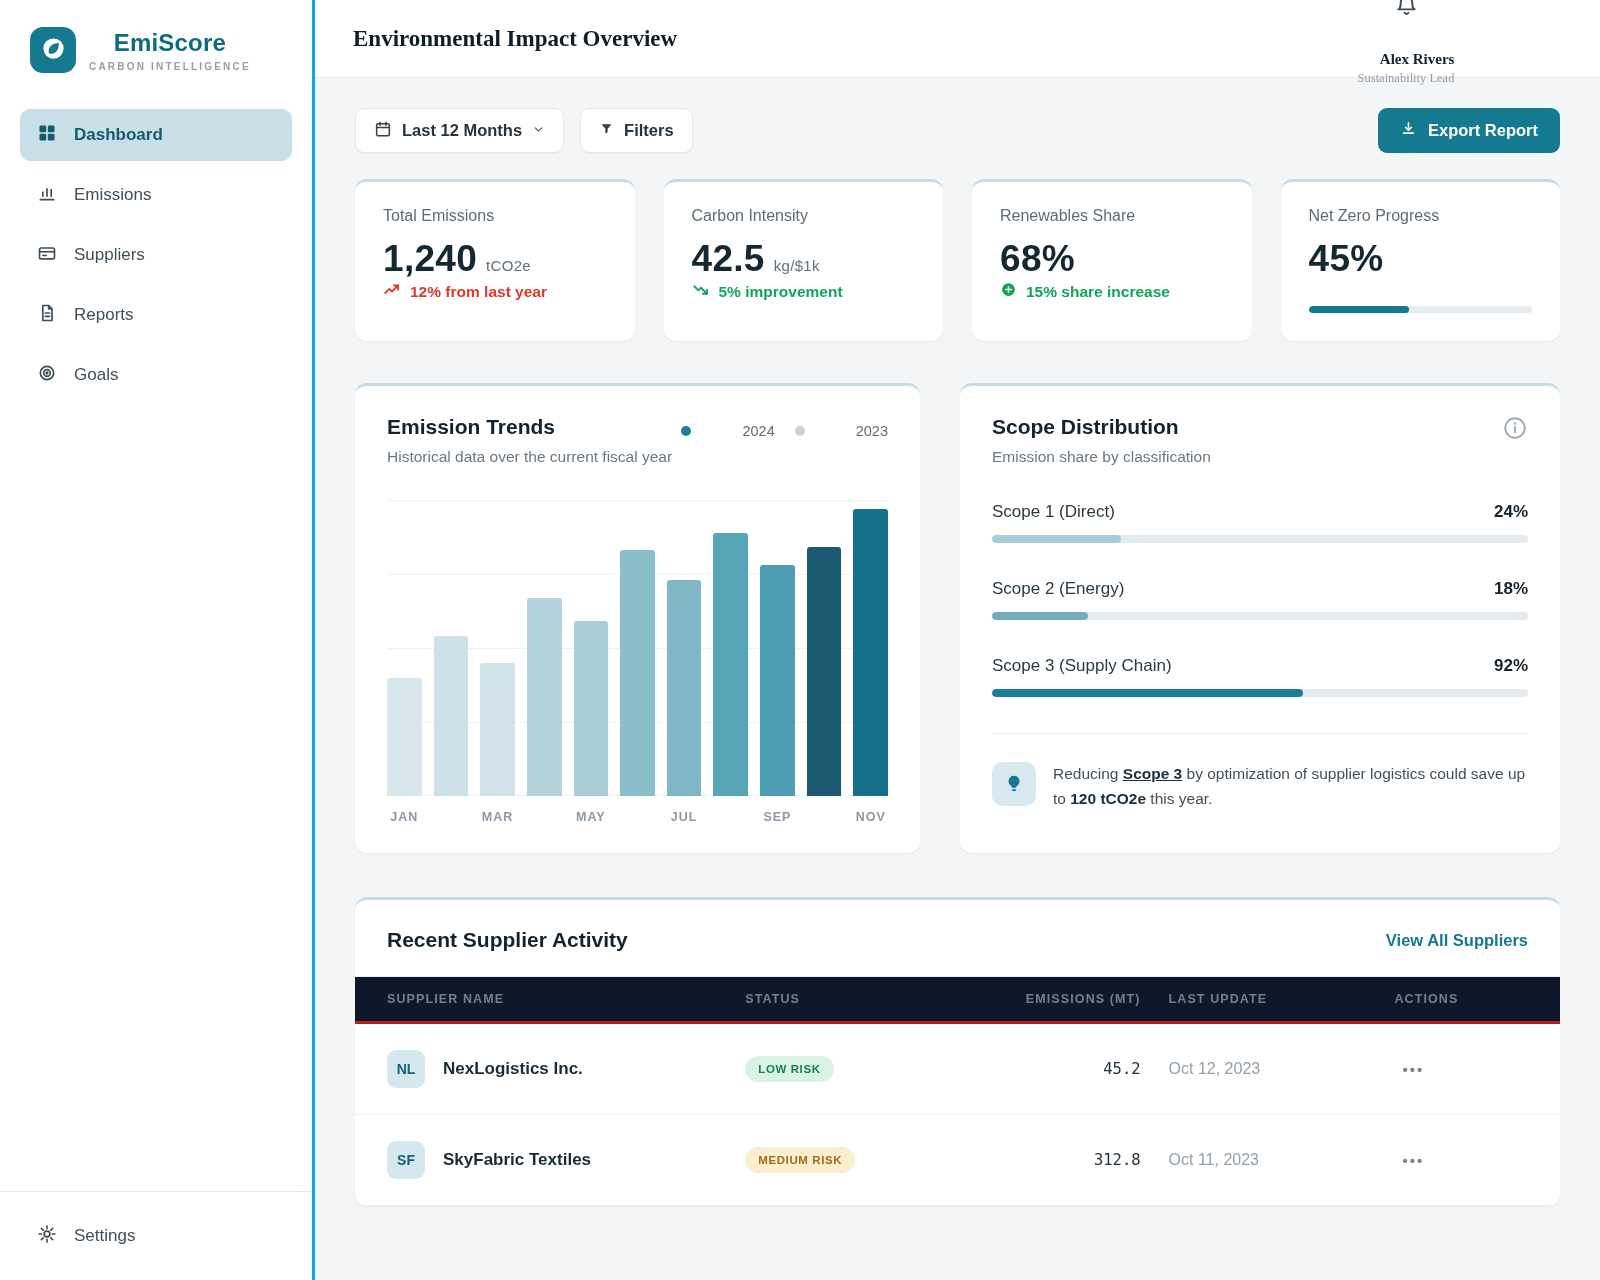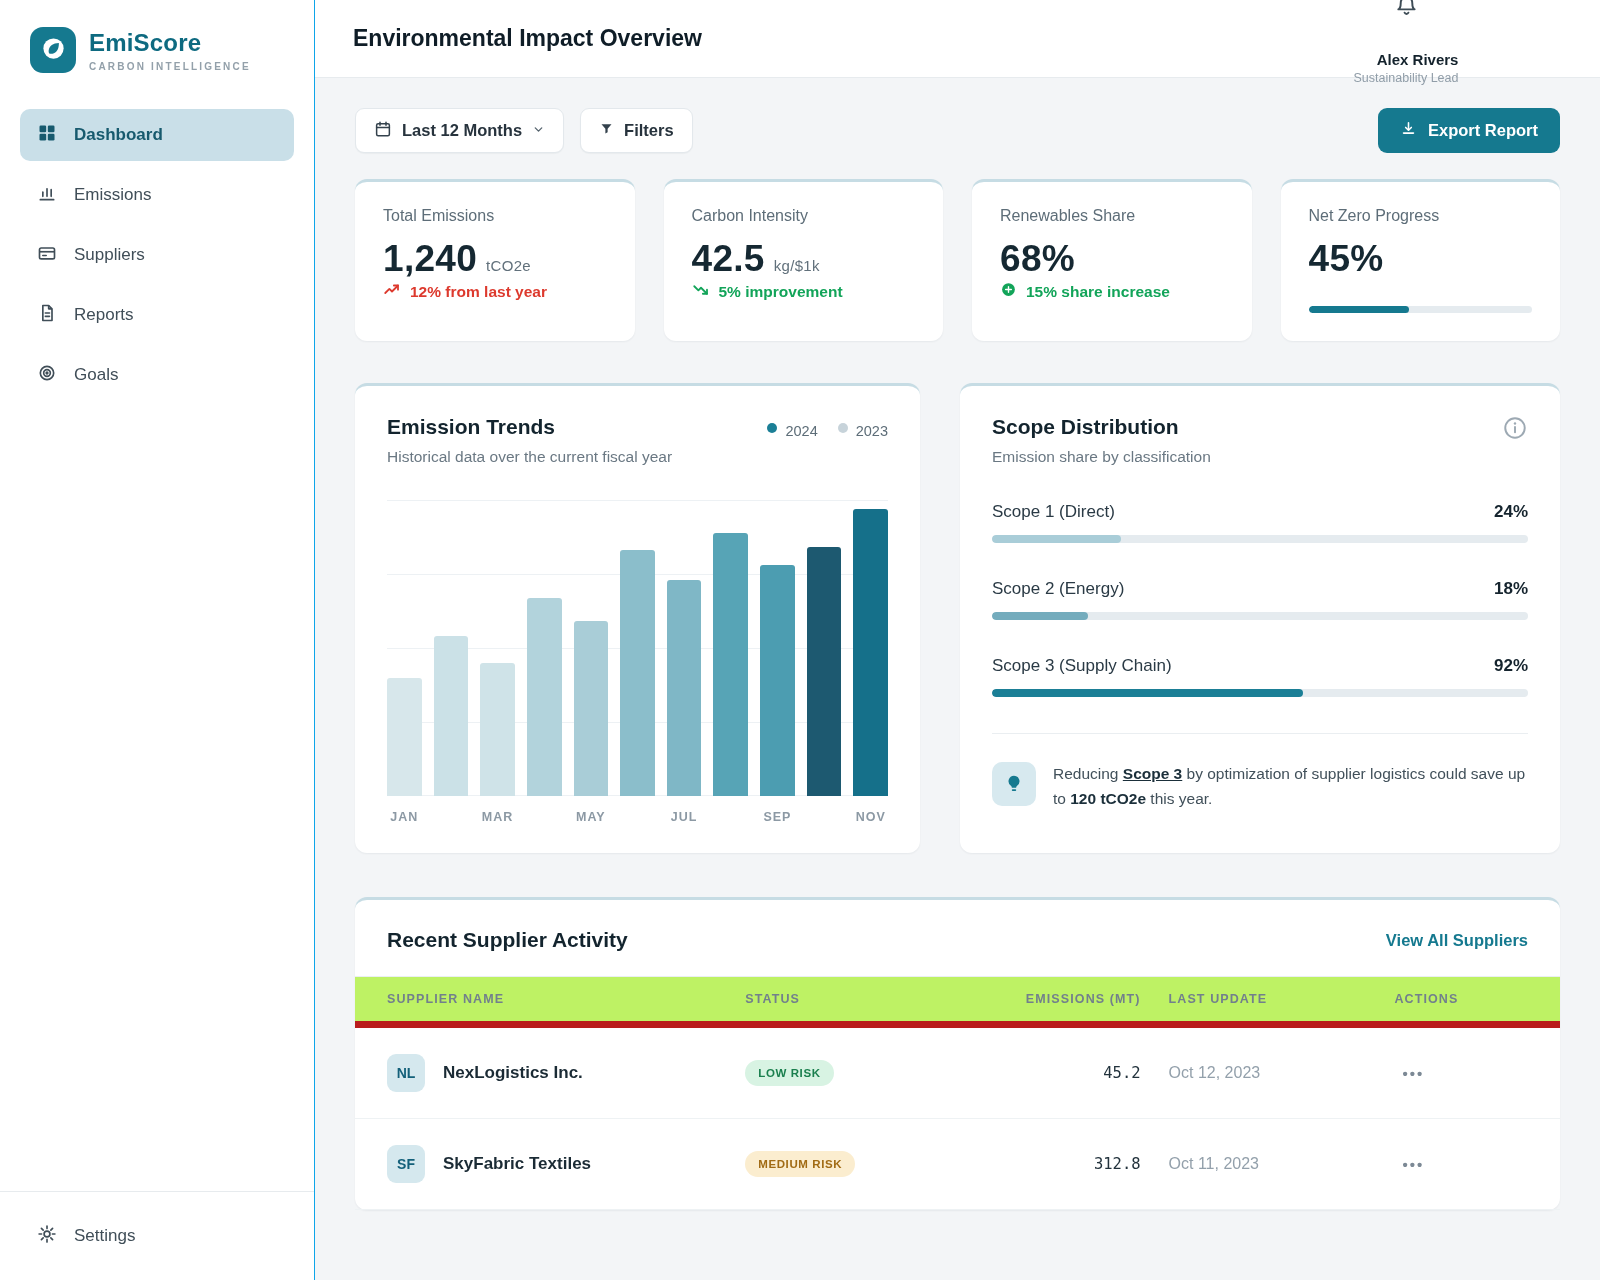--- a/index.html
+++ b/index.html
@@ -4,41 +4,41 @@
 <style>
   * { box-sizing: border-box; margin: 0; padding: 0; }
   html,body { width:1600px; height:1280px; overflow:hidden; }
   body {
     font-family:"Liberation Sans", sans-serif;
     background:#F3F5F7; color:#1A2A34;
   }
   .app { display:flex; width:100%; height:100%; }
 
   
-  .sidebar { width:315px; min-width:315px; background:#fff; border-right:1px solid #0ea5e9;
-             display:flex; flex-direction:column; }
+  .sidebar { width:315px; min-width:315px; background:#fff; border-right:3px solid #0ea5e9;
+             display:flex; flex-direction:column;text-align:center; }
   .brand { display:flex; align-items:center; gap:13px; padding:27px 24px 36px 30px; }
   .brand-mark { width:46px; height:46px; border-radius:13px; background:#15798F;
                 display:flex; align-items:center; justify-content:center; flex:none; }
   .brand-name { font-size:24px; font-weight:700; color:#0E6A80; letter-spacing:.2px; }
   .brand-tag  { font-size:10px; font-weight:700; letter-spacing:2.2px; color:#93A0AA; margin-top:4px; }
 
   .nav { padding:0 20px; display:flex; flex-direction:column; gap:8px; }
   .nav-item { display:flex; align-items:center; gap:17px; height:52px; padding:0 17px;
               border-radius:10px; font-size:17px; color:#404E58; cursor:pointer; }
   .nav-item svg { width:20px; height:20px; flex:none; }
   .nav-item.active { background:#C9DFE8; color:#175A6E; font-weight:700; }
 
   .sidebar-spacer { flex:1; }
   .sidebar-footer { border-top:1px solid #E7EBEE; padding:18px 20px; }
 
   
   .main { flex:1; display:flex; flex-direction:column; min-width:0; }
   .topbar { height:78px; background:#fff; border-bottom:1px solid #E7EBEE;
-            display:flex; align-items:center; padding:0 38px; }
+            display:flex; align-items:center; padding:0 38px;font-family:Liberation Serif, serif; }
   .page-title { font-size:23px; font-weight:700; color:#0F1D27; }
   .topbar-right { margin-left:auto; display:flex; align-items:center; gap:26px;flex-direction:column; }
   .search-box { width:312px; height:40px; border:1px solid #E1E7EB; background:#FCFDFD;
                 border-radius:9px; display:flex; align-items:center; padding:0 13px; gap:9px; }
   .search-box svg { flex:none; }
   .search-box input { border:none; outline:none; background:transparent; font-size:15px;
                       color:#44525C; width:100%; font-family:inherit; }
   .search-box input::placeholder { color:#9AA7B1; }
   .bell-wrap { position:relative; padding:4px; cursor:pointer; }
   .bell-dot { position:absolute; top:2px; right:1px; width:8px; height:8px;
@@ -79,21 +79,21 @@
   
   .mid { display:grid; grid-template-columns:565px 1fr; gap:40px; margin-bottom:44px; }
   .card { background:#fff; border-radius:12px; border-top:3px solid #C6DCE4;
           box-shadow:0 1px 2px rgba(18,42,56,.06); }
   .card-pad { padding:29px 32px; }
   .card-head { display:flex; align-items:flex-start; justify-content:space-between; }
   .card-title { font-size:21px; font-weight:700; color:#13242E; }
   .card-sub { font-size:15.5px; color:#6A7883; margin-top:9px; }
 
   .legend { display:flex; gap:20px; align-items:center; font-size:14.5px; color:#5D6D78; padding-top:8px; }
-  .legend-item { display:flex; align-items:flex-start; }
+  .legend-item { display:flex; align-items:center;gap:43px; }
   .legend-dot { width:10px; height:10px; border-radius:50%; display:inline-block; margin-right:8px; }
 
   .chart-wrap { margin-top:34px; position:relative; height:296px; }
   .gridline { position:absolute; left:0; right:0; height:1px; background:#EDF1F4; }
   .bars { position:absolute; inset:0; display:flex; align-items:flex-end; gap:12px; }
   .bar-col { flex:1; height:100%; display:flex; align-items:flex-end; }
   .bar { width:100%; border-radius:3px 3px 0 0; }
   .x-labels { display:flex; gap:12px; margin-top:14px; }
   .bar-label { flex:1; text-align:center; font-size:12.5px; letter-spacing:1px;
                color:#8C99A4; font-weight:600; }
@@ -113,22 +113,22 @@
   .tip-icon { width:44px; height:44px; border-radius:10px; background:#D7E9EF;
               display:flex; align-items:center; justify-content:center; flex:none; }
   .tip-text { font-size:15.5px; color:#41505A; line-height:1.6; }
   .tip-link { font-weight:700; color:#1B2F3A; text-decoration:underline; cursor:pointer; }
   .tip-bold { font-weight:700; color:#1B2F3A; }
 
   
   .suppliers-head { display:flex; justify-content:space-between; align-items:center; padding:28px 32px 24px; }
   .view-all { font-size:16.5px; font-weight:700; color:#15798F; cursor:pointer; }
   .tgrid { display:grid; grid-template-columns:31.4% 23.9% 13.2% 19.8% 11.7%; align-items:center; }
-  .table-header { padding:15px 32px; background:#bef264; border-top:1px solid #EBEFF2;
-                  border-bottom:7px solid #b91c1c; font-size:12.5px; font-weight:700;
+  .table-header { padding:15px 32px; background:#0f172a; border-top:1px solid #EBEFF2;
+                  border-bottom:3px solid #b91c1c; font-size:12.5px; font-weight:700;
                   letter-spacing:1.1px; color:#72808C; }
   .table-row { padding:26px 32px; border-bottom:1px solid #EEF2F4; }
   .sup-cell { display:flex; align-items:center; gap:18px; }
   .sup-avatar { width:38px; height:38px; border-radius:9px; background:#D5E8EE; color:#13607A;
                 font-weight:700; font-size:14px; display:flex; align-items:center; justify-content:center; }
   .sup-name { font-size:17px; font-weight:700; color:#1B2B35; }
   .badge { display:inline-block; padding:7px 13px; border-radius:15px; font-size:11.5px;
            font-weight:700; letter-spacing:.6px; }
   .col-right { text-align:right; padding-right:28px; }
   .emissions-val { font-family:"DejaVu Sans Mono", monospace; font-size:15.5px; color:#22323C; }

